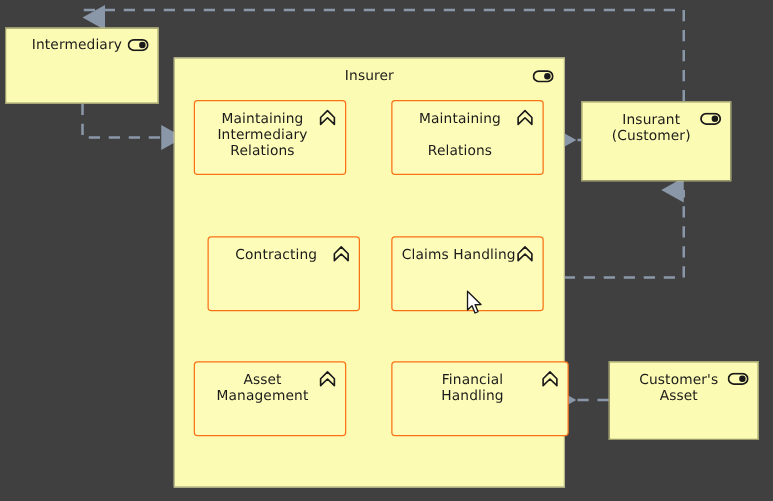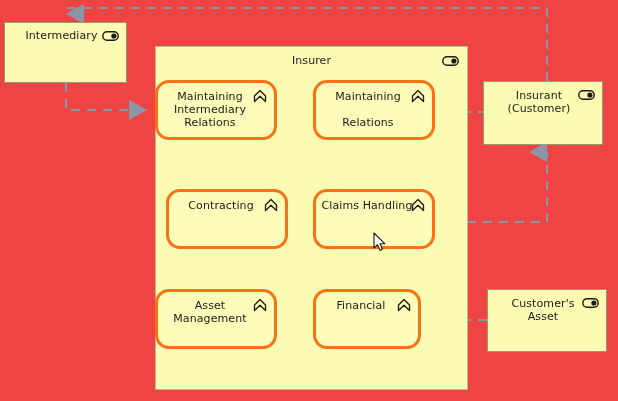--- a/index.html
+++ b/index.html
@@ -4,21 +4,21 @@
 <style>
   html, body {
     margin: 0;
     padding: 0;
     background: #ffffff;
   }
   #canvas {
     position: relative;
     width: 618px;
     height: 401px;
-    background: #ef4444;
+    background: #404040;
     font-family: "DejaVu Sans", sans-serif;
     overflow: hidden;
   }
   #svg-layer {
     position: absolute;
     left: 0;
     top: 0;
     width: 618px;
     height: 401px;
     pointer-events: none;
@@ -32,22 +32,22 @@
   .node-role {
     border-color: #9a9a6a;
     background: #fcfbb3;
   }
   .node-container {
     background: #fcfbb3;
     border: 1px solid #b9b98c;
   }
   .node-function {
     background: #fdfcb9;
-    border: 3px solid #f97316;
-    border-radius: 14px;
+    border: 1px solid #f97316;
+    border-radius: 3px;
     text-decoration: underline;
   }
   .node-label {
     position: absolute;
     left: 0;
     right: 0;
     text-align: center;
     font-size: 11px;
     line-height: 13px;
     color: #1a1a1a;
@@ -166,29 +166,29 @@
   </svg>
 
   <div class="node node-role" style="left:4px; top:22px; width:123px; height:61px;">
     <div class="node-label label-role">Intermediary</div>
     <svg class="icon icon-role" viewBox="0 0 17 10">
       <rect x="0.8" y="0.8" width="15.4" height="8.4" rx="4.2" ry="4.2" fill="#fdfcb4" stroke="#1a1a1a" stroke-width="1.4"></rect>
       <circle cx="11.9" cy="5" r="2.6" fill="#1a1a1a"></circle>
     </svg>
   </div>
 
-  <div class="node node-container" style="left:139px; top:46px; width:313px; height:344px;margin-left:16px;">
+  <div class="node node-container" style="left:139px; top:46px; width:313px; height:344px;">
     <div class="node-label label-container">Insurer</div>
     <svg class="icon icon-role-container" viewBox="0 0 17 10">
       <rect x="0.8" y="0.8" width="15.4" height="8.4" rx="4.2" ry="4.2" fill="#fcfbb3" stroke="#1a1a1a" stroke-width="1.4"></rect>
       <circle cx="11.9" cy="5" r="2.6" fill="#1a1a1a"></circle>
     </svg>
   </div>
 
-  <div class="node node-role" style="left:483px; top:81px; width:120px; height:64px;">
+  <div class="node node-role" style="left:465px; top:81px; width:120px; height:64px;">
     <div class="node-label label-role" style="top:7px;">Insurant</div>
     <div class="node-label label-role" style="top:20px;">(Customer)</div>
     <svg class="icon icon-role" viewBox="0 0 17 10">
       <rect x="0.8" y="0.8" width="15.4" height="8.4" rx="4.2" ry="4.2" fill="#fdfcb4" stroke="#1a1a1a" stroke-width="1.4"></rect>
       <circle cx="11.9" cy="5" r="2.6" fill="#1a1a1a"></circle>
     </svg>
   </div>
 
   <div class="node node-role" style="left:487px; top:289px; width:120px; height:63px;padding-left:44px;">
     <div class="node-label label-role" style="top:7px;">Customer's</div>
@@ -231,22 +231,23 @@
     </svg>
   </div>
 
   <div class="node node-function" style="left:313px; top:189px; width:122px; height:60px;">
     <div class="node-label label-function" style="top:7px; padding:0 18px 0 4px;">Claims Handling</div>
     <svg class="icon icon-function" viewBox="0 0 14 14">
       <path d="M1.5,12.5 L1.5,7 L7,1.5 L12.5,7 L12.5,12.5 L7,7.2 Z" fill="none" stroke="#1a1a1a" stroke-width="1.3" stroke-linejoin="round"></path>
     </svg>
   </div>
 
-  <div class="node node-function" style="left:313px; top:289px; width:108px; height:60px;">
+  <div class="node node-function" style="left:313px; top:289px; width:142px; height:60px;">
     <div class="node-label label-function" style="top:7px;">Financial</div>
+    <div class="node-label label-function" style="top:20px;">Handling</div>
     <svg class="icon icon-function" viewBox="0 0 14 14">
       <path d="M1.5,12.5 L1.5,7 L7,1.5 L12.5,7 L12.5,12.5 L7,7.2 Z" fill="none" stroke="#1a1a1a" stroke-width="1.3" stroke-linejoin="round"></path>
     </svg>
   </div>
 
   <svg id="cursor" viewBox="0 0 14 21">
     <path d="M1,1 L1,16 L4.6,12.6 L7,18.4 L9.4,17.3 L7.1,11.8 L11.8,11.6 Z" fill="#ffffff" stroke="#1a1a1a" stroke-width="1.1" stroke-linejoin="round"></path>
   </svg>
 
 </div>

